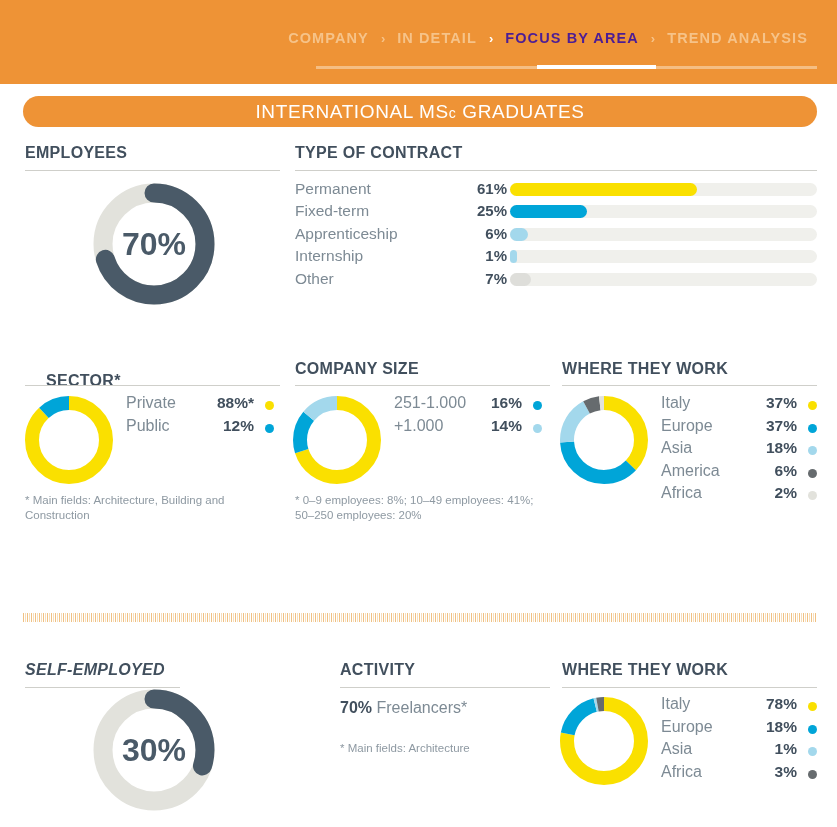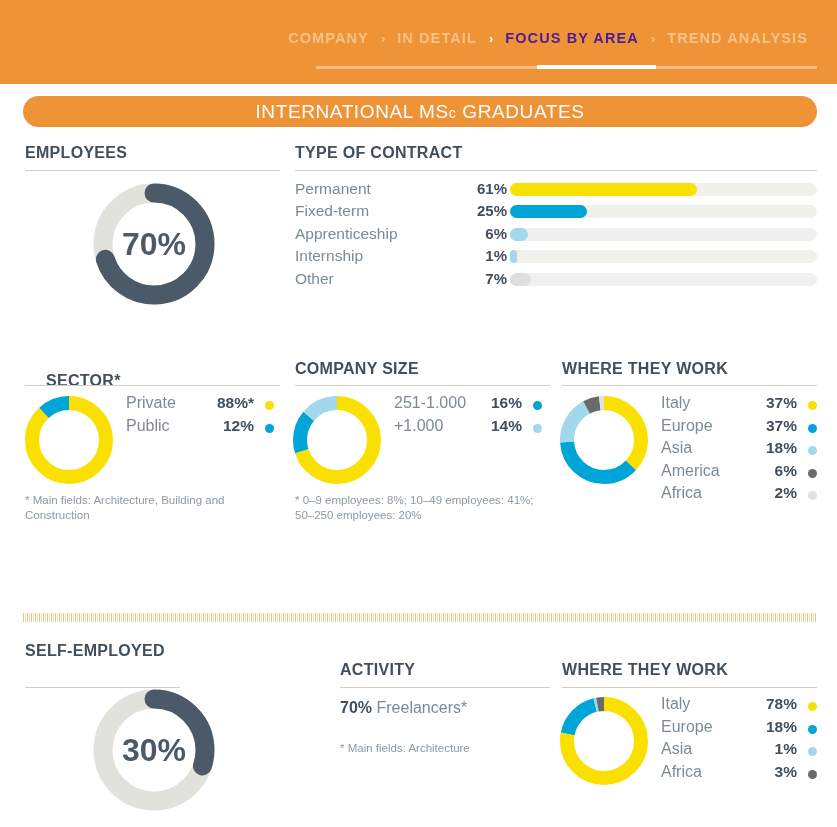--- a/index.html
+++ b/index.html
@@ -256,21 +256,21 @@
     </div>
     <div class="legend-row">
       <span class="legend-name">Africa</span>
       <span class="legend-pct" style="right: 20px;">2%</span>
       <span class="legend-dot" style="right: 0px; background: rgb(226, 226, 220);"></span>
     </div>
   </div>
 
 <div class="dash-divider"></div>
 
-<div class="sec-title" style="left:25px;top:642px;">SELF-EMPLOYED</div>
+<div class="sec-title" style="left:25px;top:661px;font-style:italic;">SELF-EMPLOYED</div>
 <div class="sec-rule" style="left:25px;top:687px;width:155px;"></div>
 <div class="donut" style="left:93px;top:689px;">
   <svg width="122" height="122" viewBox="0 0 122 122">
     <circle cx="61" cy="61" r="51" fill="none" stroke="#E2E2DC" stroke-width="19"></circle>
     <circle id="self-arc" cx="61" cy="61" r="51" fill="none" stroke="#4A5A68" stroke-width="19" stroke-linecap="round" transform="rotate(-90 61 61)" stroke-dasharray="96.13273519984767 320.4424506661589"></circle>
   </svg>
   <div class="donut-label" style="top:43px;">30%</div>
 </div>
 
 <div class="sec-title" style="left:340px;top:661px;">ACTIVITY</div>

